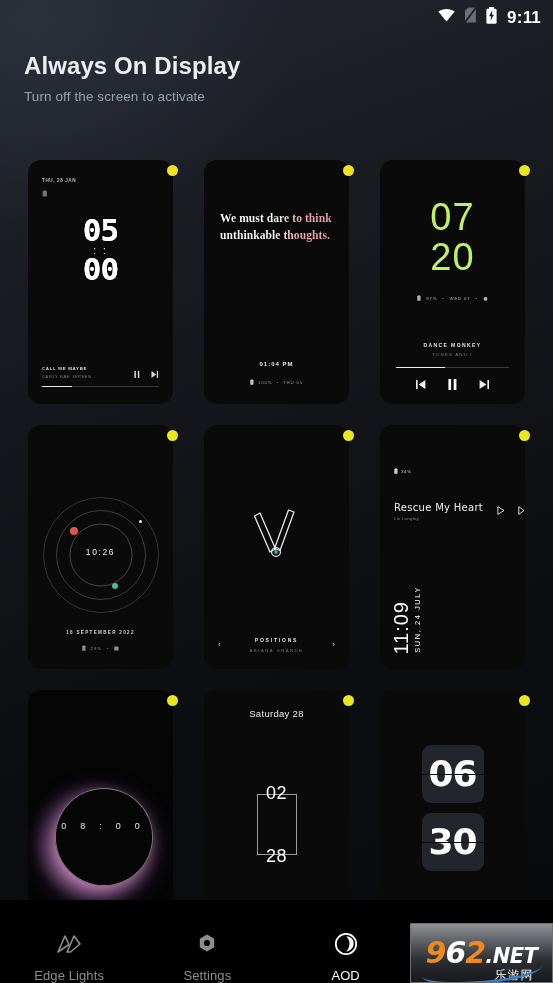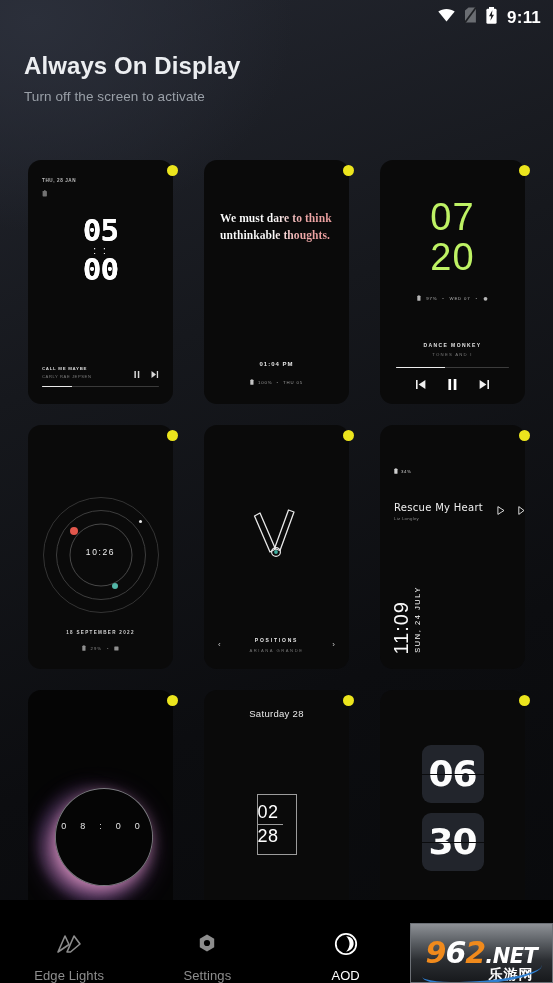--- a/index.html
+++ b/index.html
@@ -260,21 +260,21 @@
 
   
   .c8-day {
     position: absolute; left: 0; right: 0; top: 18px; text-align: center;
     color: #e9e9e9; font-size: 9.5px; letter-spacing: 0.3px; font-weight: normal;
   }
   .c8-box {
     position: absolute; left: 50%; top: 104px; transform: translateX(-50%);
     width: 40px; height: 61px;
     border: 0.9px solid #9c9c9c;
-    display: flex; flex-direction: column; align-items: flex-start; justify-content: center;
+    display: flex; flex-direction: column; align-items: center; justify-content: center; gap: 20px;
   }
   .c8-num { color: #fff; font-size: 18px; font-weight: normal; line-height: 1.04; letter-spacing: 0.5px; }
   .c8-rule { width: 25px; height: 0.9px; background: #9c9c9c; margin: 2px 0; }
 
   
   .c9-tiles {
     position: absolute; left: 0; right: 0; top: 55px;
     display: flex; flex-direction: column; align-items: center; gap: 10px;
   }
   .tile {
@@ -328,21 +328,21 @@
   }
   .wm-9 { color: #f08a1c; }
   .wm-6 { color: #ffffff; }
   .wm-2 { color: #f08a1c; }
   .wm-net {
     font-family: "DejaVu Sans", sans-serif; color: #ffffff;
     font-size: 21px; font-weight: bold; font-style: italic; letter-spacing: -0.5px;
   }
   .wm-cn {
     position: absolute; right: 4px; bottom: -13px;
-    color: #ffffff; font-size: 14px; font-weight: bold; letter-spacing: 1px;
+    color: #ffffff; font-size: 12px; font-weight: normal; letter-spacing: 1px;
   }
   .wm-swoosh {
     position: absolute; left: -4px; bottom: -16px; width: 120px; height: 26px;
     border-bottom: 3px solid #2f7fd0;
     border-radius: 0 0 60% 40%;
     transform: rotate(-3deg);
   }
 </style>
 </head>
 <body>

